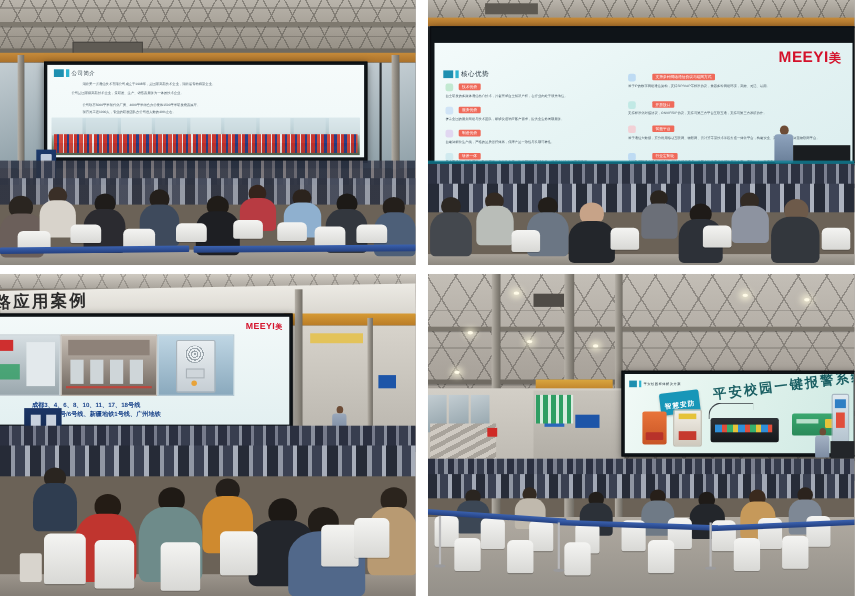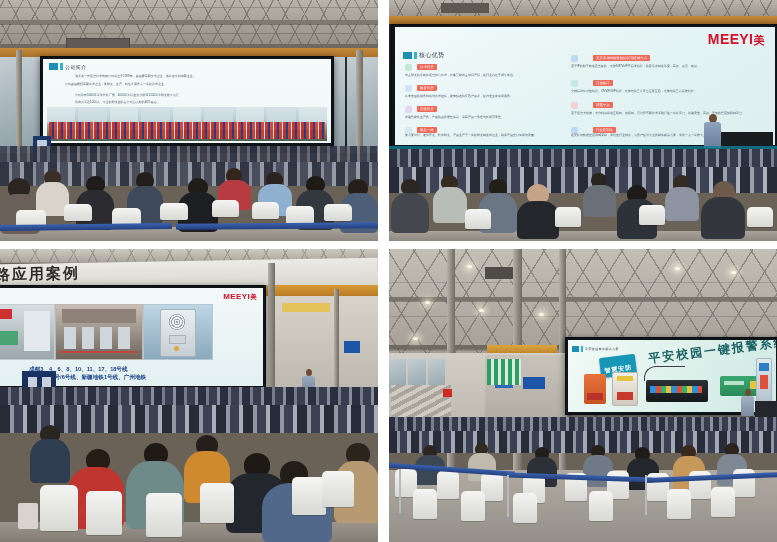--- a/index.html
+++ b/index.html
@@ -188,21 +188,21 @@
     <span class="vis-hidden">LED screen displaying a two-column 'Core Advantages' slide with MEEYI logo; presenter standing at right of stage; packed audience.</span>
 
     <div class="ceiling" style="height:26px;">
       <div class="truss"></div>
     </div>
     <div class="wallband" style="left:0;top:16px;width:100%;height:8px;background:linear-gradient(#c68b3a,#a9702a);"></div>
     <div class="wallband" style="left:52px;top:3px;width:48px;height:10px;background:#5d5952;"></div>
     <div class="wallband" style="left:0;top:24px;width:100%;height:126px;background:linear-gradient(#24282b,#15181b);"></div>
 
     <div class="screen" style="left:2px;top:24px;width:386px;height:122px;">
-      <div class="slide" style="left:3px;top:2px;width:380px;height:118px;">
+      <div class="slide" style="left:3px;top:14px;width:380px;height:118px;">
         <div class="meeyi" style="right:10px;top:4px;font-size:14px;">
           <span>MEEYI</span><span class="mk">美</span>
         </div>
 
         <div class="slide-hd" style="left:8px;top:24px;">
           <span class="sq-d"></span>
           <span class="sq-l"></span>
           <span class="hd-txt" style="font-size:6px;">核心优势</span>
         </div>
 

